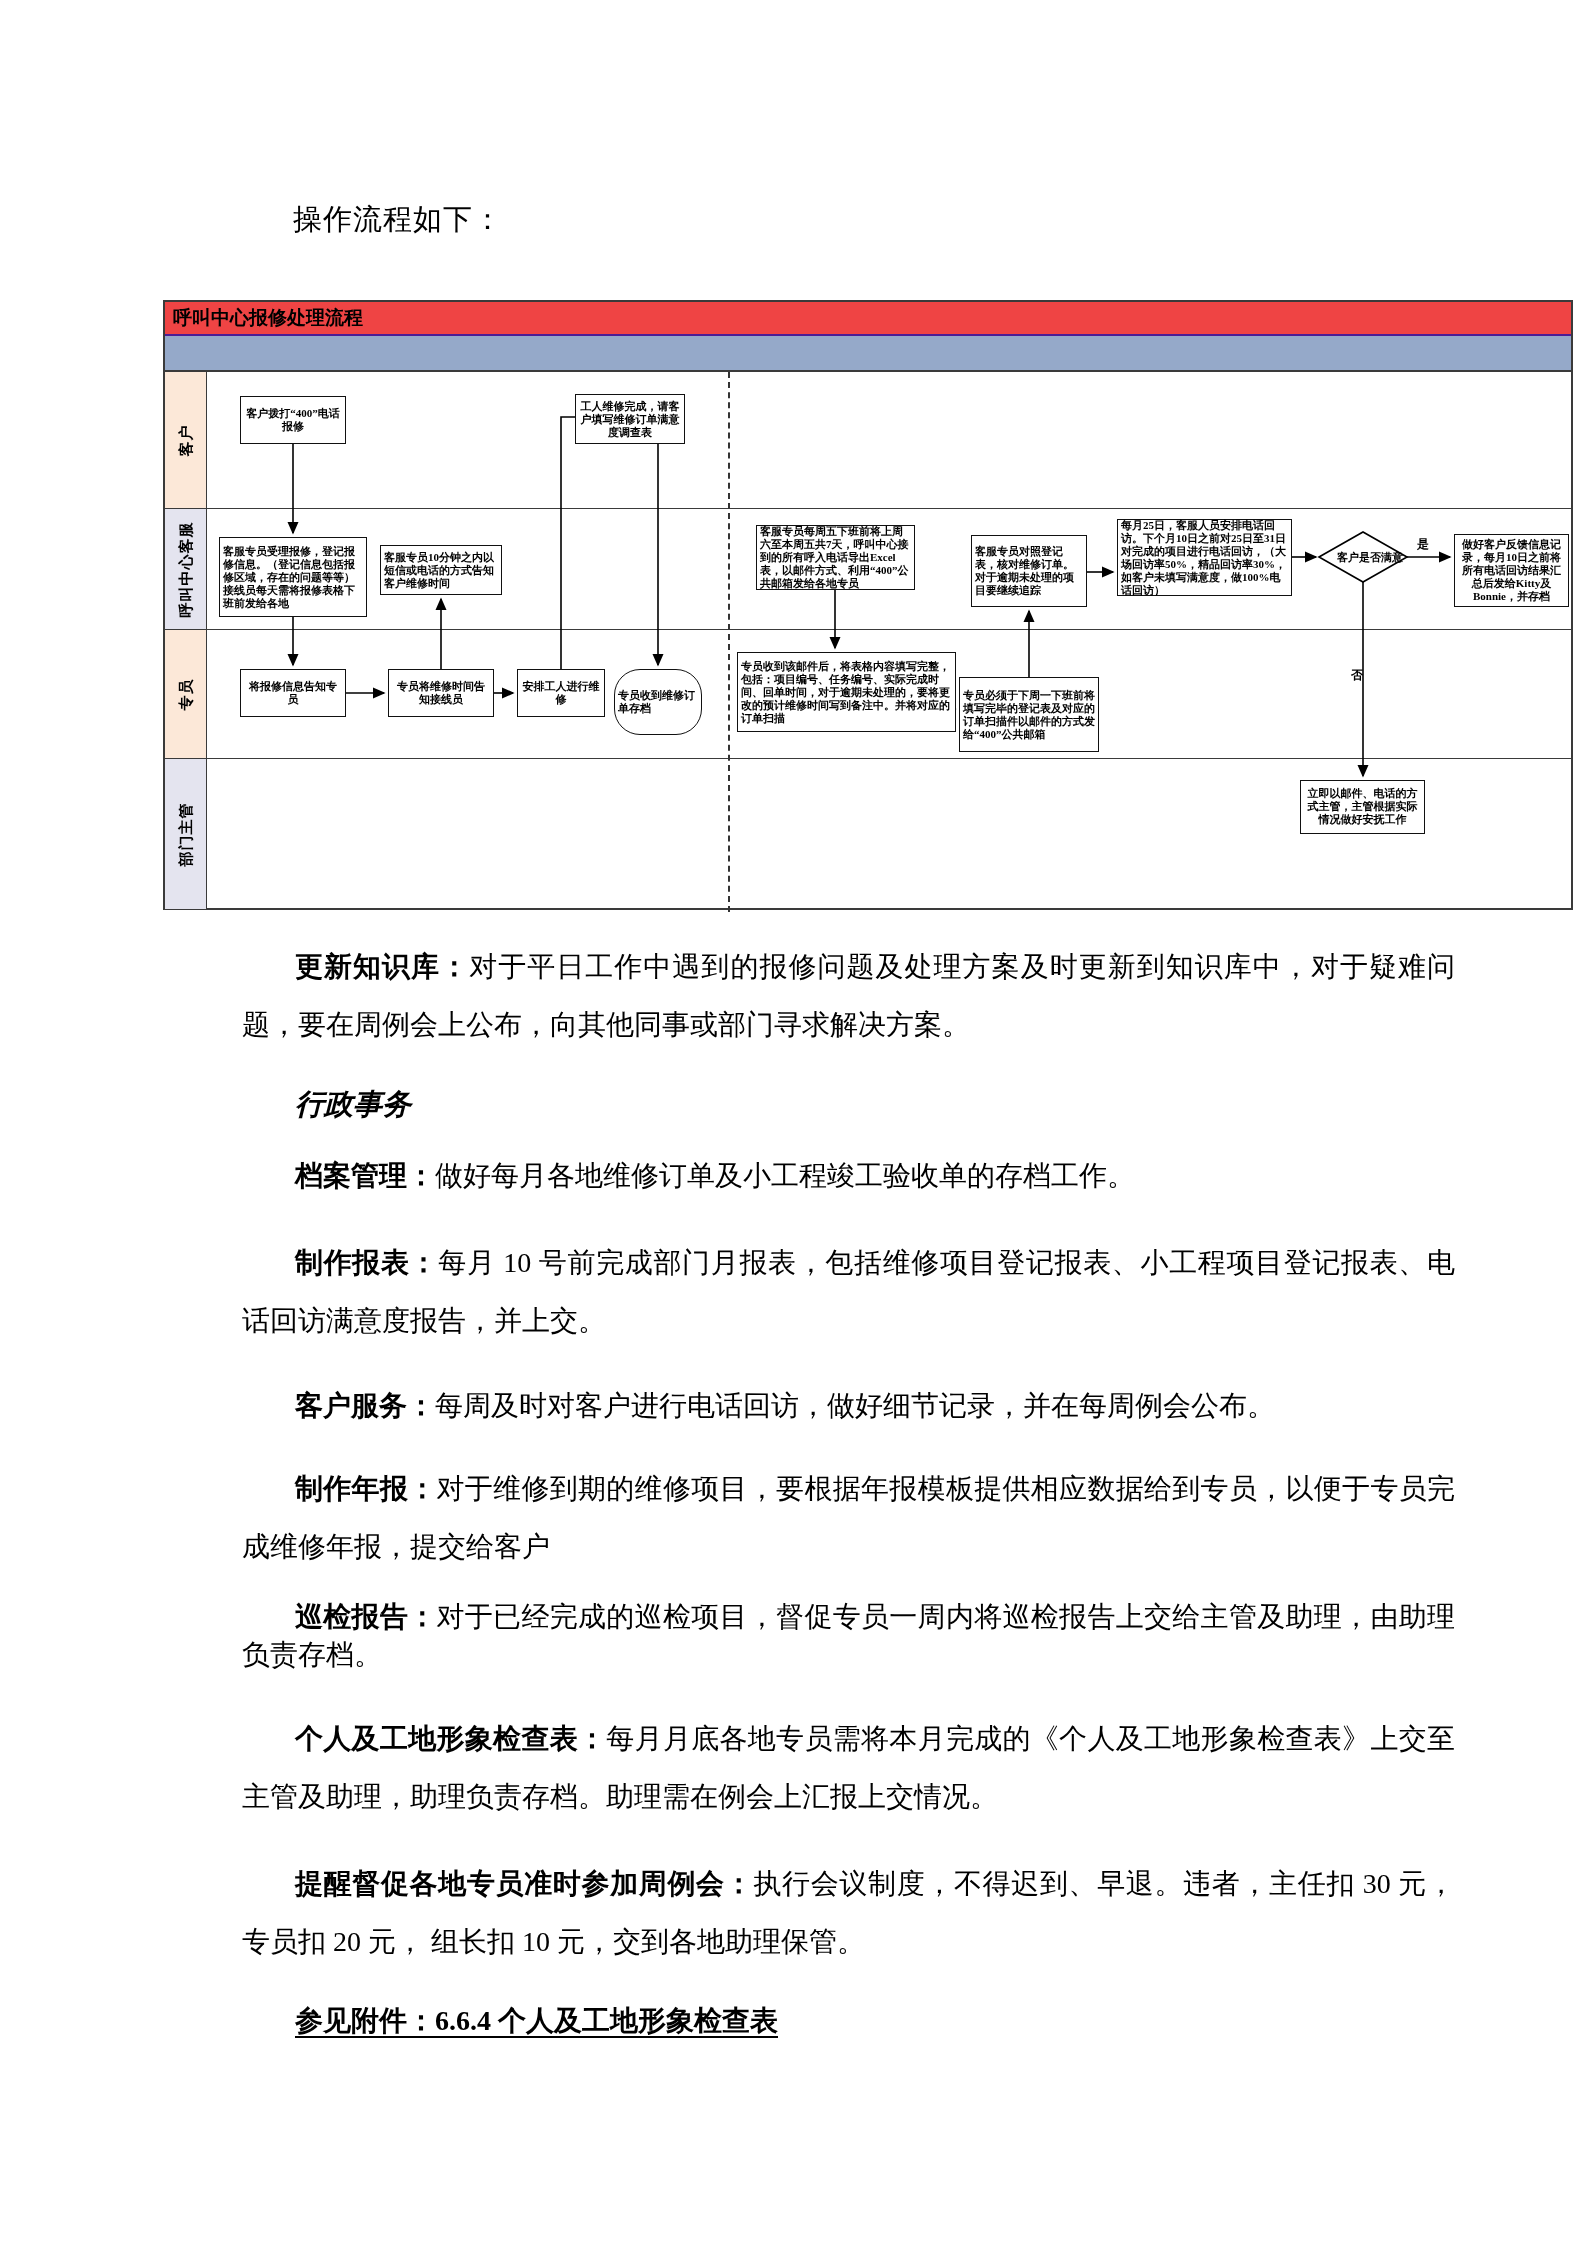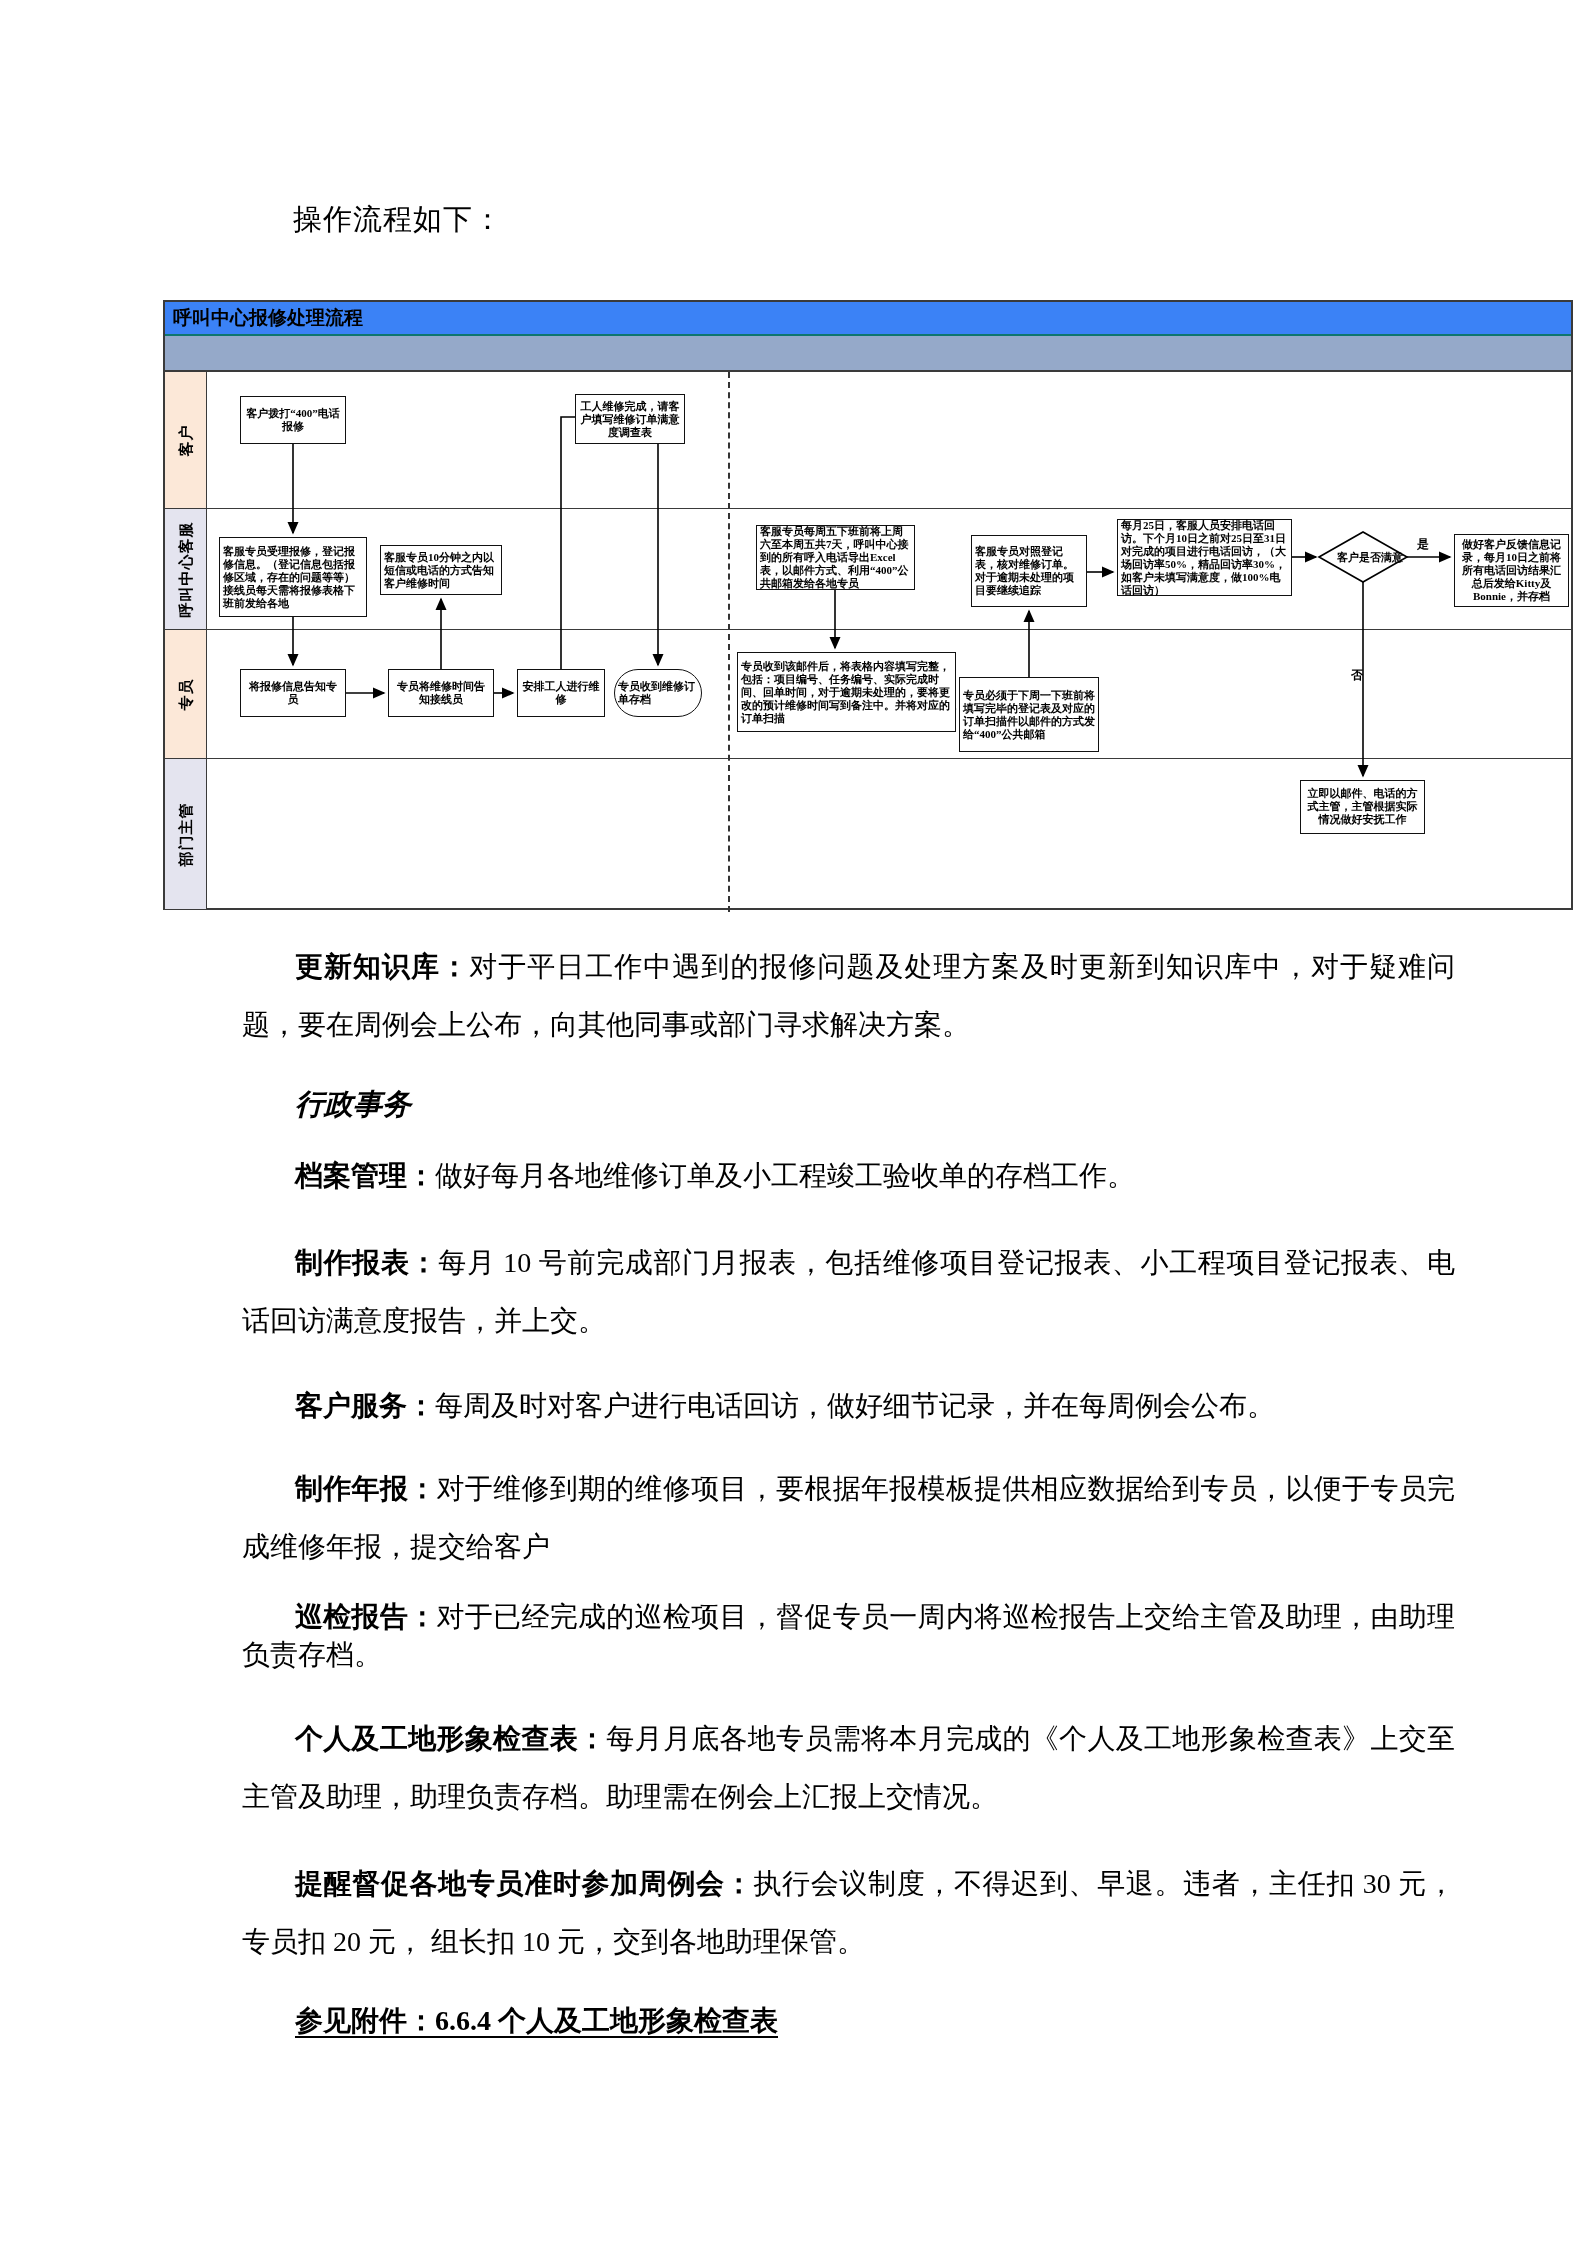--- a/index.html
+++ b/index.html
@@ -5,22 +5,22 @@
   html,body{margin:0;padding:0;background:#fff;}
   .page{position:relative;width:1587px;height:2245px;background:#ffffff;
         font-family:"Liberation Serif","DejaVu Serif",serif;color:#000;overflow:hidden;}
 
   .intro-title{position:absolute;left:293px;top:200px;font-size:29px;letter-spacing:1px;}
 
   
   .fc{position:absolute;left:163px;top:300px;width:1410px;height:610px;
       border:2px solid #3a3a3a;box-sizing:border-box;background:#fff;
       font-family:"Liberation Serif","DejaVu Serif",serif;}
-  .fc-titlerow{position:absolute;left:0;top:0;width:100%;height:34px;background:#3b82f6;
-      border-bottom:2px solid #0f766e;box-sizing:border-box;display:flex;align-items:center;}
+  .fc-titlerow{position:absolute;left:0;top:0;width:100%;height:34px;background:#ef4444;
+      border-bottom:2px solid #4c1d95;box-sizing:border-box;display:flex;align-items:center;}
   .fc-titlerow span{font-size:19px;font-weight:bold;padding-left:8px;}
   .fc-subrow{position:absolute;left:0;top:34px;width:100%;height:36px;background:#95a9c9;
       border-bottom:2px solid #3a3a3a;box-sizing:border-box;}
   .lane{position:absolute;left:0;width:100%;box-sizing:border-box;border-bottom:1.5px solid #3a3a3a;}
   .lane:last-of-type{border-bottom:none;}
   .lane-label{position:absolute;left:0;top:0;width:42px;height:100%;box-sizing:border-box;
       border-right:1.5px solid #3a3a3a;display:flex;align-items:center;justify-content:center;}
   .lane-label span{transform:rotate(-90deg);white-space:nowrap;font-weight:bold;font-size:15px;letter-spacing:1px;}
   .bg-peach{background:#fce8d8;}
   .bg-lav{background:#e4e4ef;}
@@ -112,21 +112,21 @@
     <div class="node left" style="left:54px;top:235px;width:148px;height:80px;">客服专员受理报修，登记报修信息。（登记信息包括报修区域，存在的问题等等）接线员每天需将报修表格下班前发给各地</div>
     <div class="node left" style="left:215px;top:243px;width:122px;height:50px;">客服专员10分钟之内以短信或电话的方式告知客户维修时间</div>
     <div class="node left" style="left:591px;top:223px;width:159px;height:65px;">客服专员每周五下班前将上周六至本周五共7天，呼叫中心接到的所有呼入电话导出Excel表，以邮件方式、利用“400”公共邮箱发给各地专员</div>
     <div class="node left" style="left:806px;top:233px;width:116px;height:72px;">客服专员对照登记表，核对维修订单。对于逾期未处理的项目要继续追踪</div>
     <div class="node left" style="left:952px;top:217px;width:175px;height:77px;">每月25日，客服人员安排电话回访。下个月10日之前对25日至31日对完成的项目进行电话回访，（大场回访率50%，精品回访率30%，如客户未填写满意度，做100%电话回访）</div>
     <div class="diamond-text" style="left:1158px;top:248px;width:80px;">客户是否满意</div>
     <div class="node center" style="left:1289px;top:232px;width:115px;height:73px;">做好客户反馈信息记录，每月10日之前将所有电话回访结果汇总后发给Kitty及Bonnie，并存档</div>
     <div class="node center" style="left:75px;top:367px;width:106px;height:48px;">将报修信息告知专员</div>
     <div class="node center" style="left:223px;top:367px;width:106px;height:48px;">专员将维修时间告知接线员</div>
     <div class="node center" style="left:352px;top:367px;width:88px;height:48px;">安排工人进行维修</div>
-    <div class="node left" style="left:449px;top:367px;width:88px;height:48px;border-radius:26px;">专员收到维修订单存档</div>
+    <div class="node left" style="left:449px;top:367px;width:88px;height:66px;border-radius:26px;">专员收到维修订单存档</div>
     <div class="node left" style="left:572px;top:350px;width:219px;height:80px;">专员收到该邮件后，将表格内容填写完整，包括：项目编号、任务编号、实际完成时间、回单时间，对于逾期未处理的，要将更改的预计维修时间写到备注中。并将对应的订单扫描</div>
     <div class="node left" style="left:794px;top:375px;width:140px;height:75px;">专员必须于下周一下班前将填写完毕的登记表及对应的订单扫描件以邮件的方式发给“400”公共邮箱</div>
     <div class="node center" style="left:1135px;top:478px;width:125px;height:54px;font-family:Liberation Mono, monospace;">立即以邮件、电话的方式主管，主管根据实际情况做好安抚工作</div>
 
     <div class="fc-label" style="left:1252px;top:234px;">是</div>
     <div class="fc-label" style="left:1186px;top:365px;">否</div>
   </div>
 
   <div class="doc">
     <p style="top:938px;">

